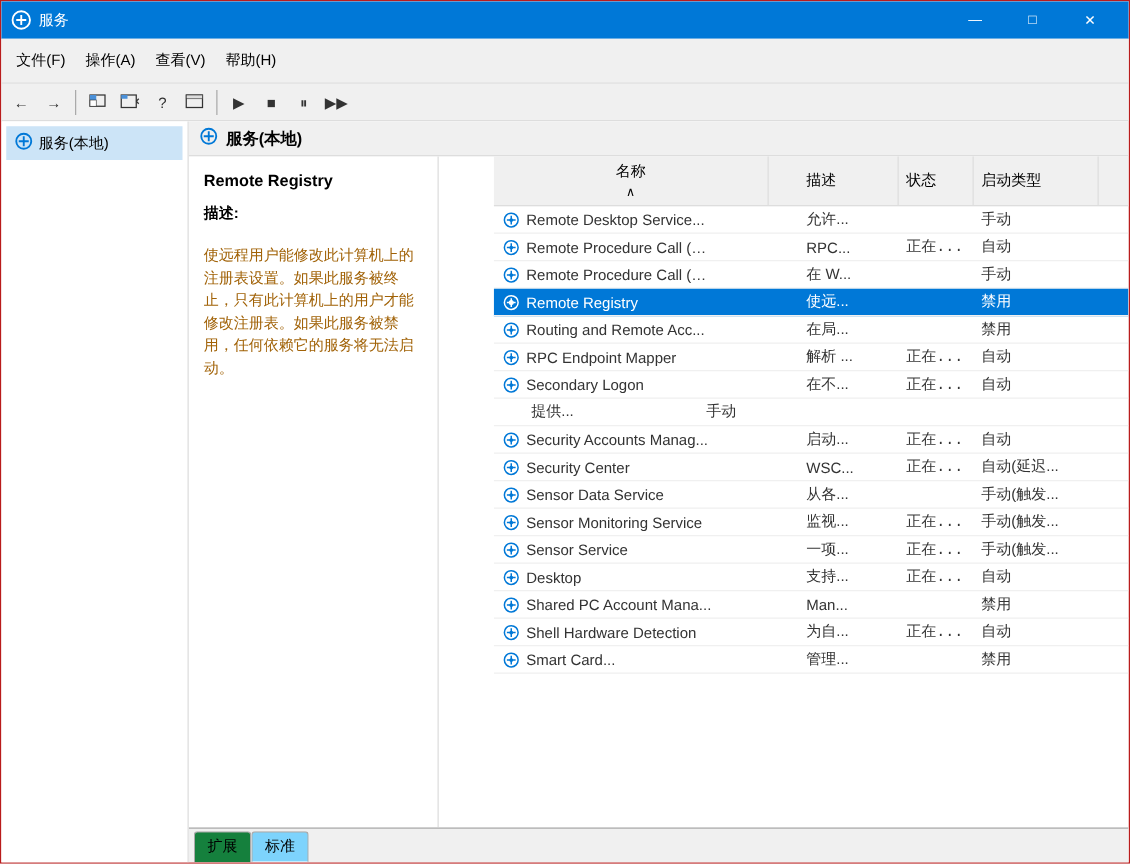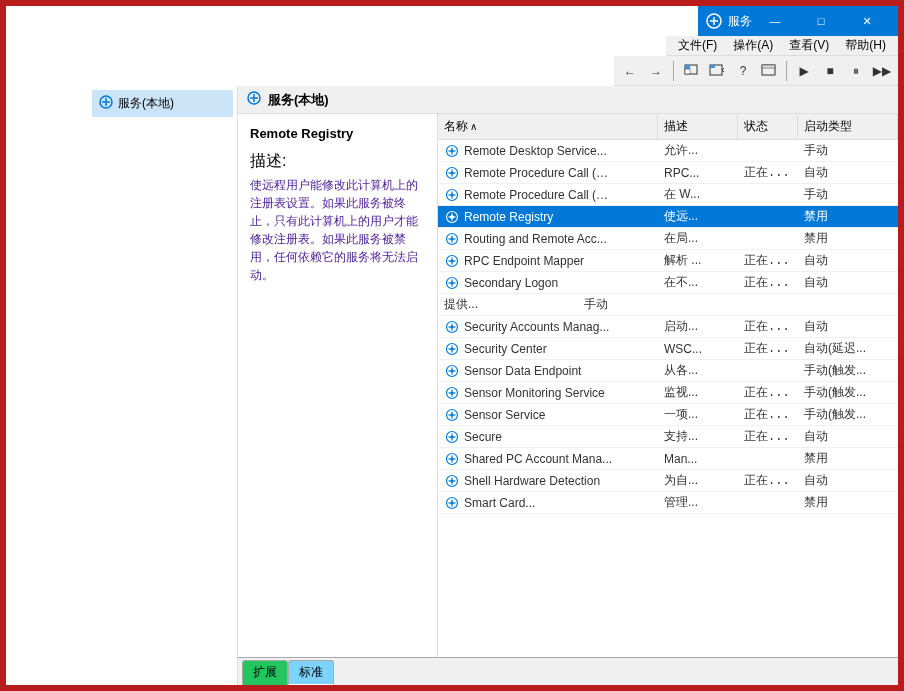--- a/index.html
+++ b/index.html
@@ -1,26 +1,25 @@
 <!DOCTYPE html>
 <html><head>
   <meta charset="utf-8">
   <style>
     * { box-sizing: border-box; margin: 0; padding: 0; }
     body { font-family: 'Microsoft YaHei', 'Segoe UI', sans-serif; font-size: 12px; background: #f0f0f0; }
 
     .window {
       width: 904px;
       height: 691px;
-      border: 6px solid #b91c1c;
+      border: 1px solid #b91c1c;
       background: #fff;
       display: flex;
       flex-direction: column;
       overflow: hidden;
-      align-items: flex-end;
     }
 
     
     .title-bar {
       background: #0078d7;
       color: #fff;
       height: 30px;
       display: flex;
       align-items: center;
       padding: 0 8px;
@@ -41,21 +40,21 @@
       width: 46px; height: 30px;
       display: flex; align-items: center; justify-content: center;
       cursor: pointer; font-size: 11px; color: #fff;
       background: transparent;
       border: none;
     }
 
     
     .menu-bar {
       background: #f0f0f0;
-      height: 20px;
+      height: 36px;
       display: flex;
       align-items: center;
       border-bottom: 1px solid #ddd;
       padding: 0 4px;
       flex-shrink: 0;
     }
     .menu-item {
       padding: 2px 8px;
       cursor: pointer;
       font-size: 12px;
@@ -125,45 +124,46 @@
       align-items: center;
       gap: 6px;
       flex-shrink: 0;
     }
 
     
     .split-view {
       display: flex;
       flex: 1;
       overflow: hidden;
+      gap: 44px;
     }
 
     
     .description-panel {
       width: 200px;
       padding: 12px;
       border-right: 1px solid #ddd;
       flex-shrink: 0;
       overflow-y: auto;
     }
     .description-panel h3 {
       font-size: 13px;
       font-weight: bold;
       margin-bottom: 10px;
       color: #000;
     }
     .description-panel .desc-label {
-      font-weight: normal;
-      font-size: 16px;
-      margin-bottom: 4px;
+      font-weight: bold;
+      font-size: 12px;
+      margin-bottom: 16px;
     }
     .description-panel .desc-text {
       font-size: 12px;
       line-height: 1.5;
-      color: #4c1d95;
+      color: #a16207;
     }
 
     
     .services-list {
       flex: 1;
       overflow-y: auto;
       overflow-x: hidden;
     }
 
     .list-header {
@@ -179,22 +179,22 @@
       font-size: 12px;
       font-weight: normal;
       border-right: 1px solid #ddd;
       cursor: pointer;
       user-select: none;
       display: flex;
       align-items: center;
       gap: 2px;
     }
 
-    .col-name { width: 220px; flex-shrink: 0; }
-    .col-desc { width: 80px; flex-shrink: 0; }
+    .col-name { width: 220px; flex-shrink: 0; flex-direction: column; }
+    .col-desc { width: 80px; flex-shrink: 0; margin-left: 24px; }
     .col-status { width: 60px; flex-shrink: 0; font-family: Liberation Mono, monospace; }
     .col-startup { width: 100px; flex-shrink: 0; }
 
     .list-row {
       display: flex;
       align-items: center;
       border-bottom: 1px solid #f0f0f0;
       cursor: pointer;
       min-height: 22px;
     }
@@ -215,21 +215,21 @@
       display: flex;
       border-top: 1px solid #aaa;
       background: #f0f0f0;
       flex-shrink: 0;
       padding: 2px 4px 0;
     }
     .tab {
       padding: 3px 10px;
       border: 1px solid #aaa;
       border-bottom: none;
-      background: #22c55e;
+      background: #15803d;
       cursor: pointer;
       font-size: 12px;
       border-radius: 3px 3px 0 0;
     }
     .tab.active {
       background: #7dd3fc;
       border-bottom: 1px solid #fff;
     }
 
     
@@ -544,21 +544,21 @@
     <div class="list-cell col-name">
       <div class="row-name-cell">
         <span class="svc-icon">
                       <svg width="14" height="14" viewBox="0 0 14 14">
   <circle cx="7" cy="7" r="5.5" fill="none" stroke="#0078d7" stroke-width="1.2"></circle>
   <line x1="3.5" y1="7" x2="10.5" y2="7" stroke="#0078d7" stroke-width="1.2"></line>
   <line x1="7" y1="3.5" x2="7" y2="10.5" stroke="#0078d7" stroke-width="1.2"></line>
   <circle cx="7" cy="7" r="1.5" fill="#0078d7"></circle>
 </svg>
                     </span>
-        <span>Sensor Data Endpoint</span>
+        <span>Sensor Data Service</span>
       </div>
     </div>
     <div class="list-cell col-desc">从各...</div>
     <div class="list-cell col-status"></div>
     <div class="list-cell col-startup">手动(触发...</div>
   </div>
               <div class="list-row">
     <div class="list-cell col-name">
       <div class="row-name-cell">
         <span class="svc-icon">
@@ -598,21 +598,21 @@
     <div class="list-cell col-name">
       <div class="row-name-cell">
         <span class="svc-icon">
                       <svg width="14" height="14" viewBox="0 0 14 14">
   <circle cx="7" cy="7" r="5.5" fill="none" stroke="#0078d7" stroke-width="1.2"></circle>
   <line x1="3.5" y1="7" x2="10.5" y2="7" stroke="#0078d7" stroke-width="1.2"></line>
   <line x1="7" y1="3.5" x2="7" y2="10.5" stroke="#0078d7" stroke-width="1.2"></line>
   <circle cx="7" cy="7" r="1.5" fill="#0078d7"></circle>
 </svg>
                     </span>
-        <span>Secure</span>
+        <span>Desktop</span>
       </div>
     </div>
     <div class="list-cell col-desc">支持...</div>
     <div class="list-cell col-status">正在...</div>
     <div class="list-cell col-startup">自动</div>
   </div>
               <div class="list-row">
     <div class="list-cell col-name">
       <div class="row-name-cell">
         <span class="svc-icon">

